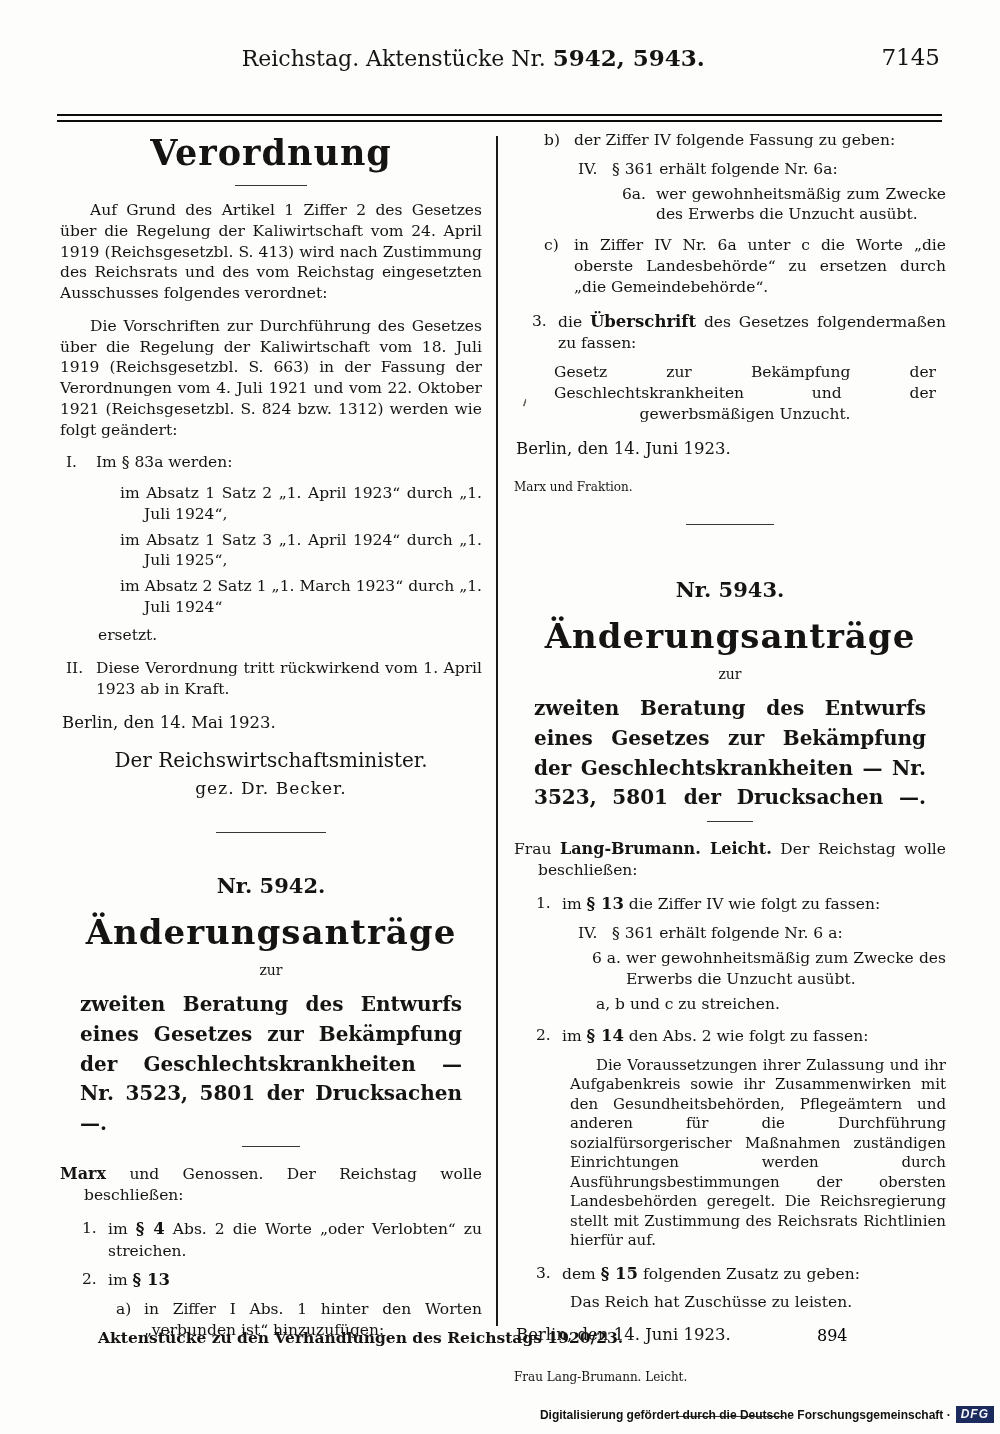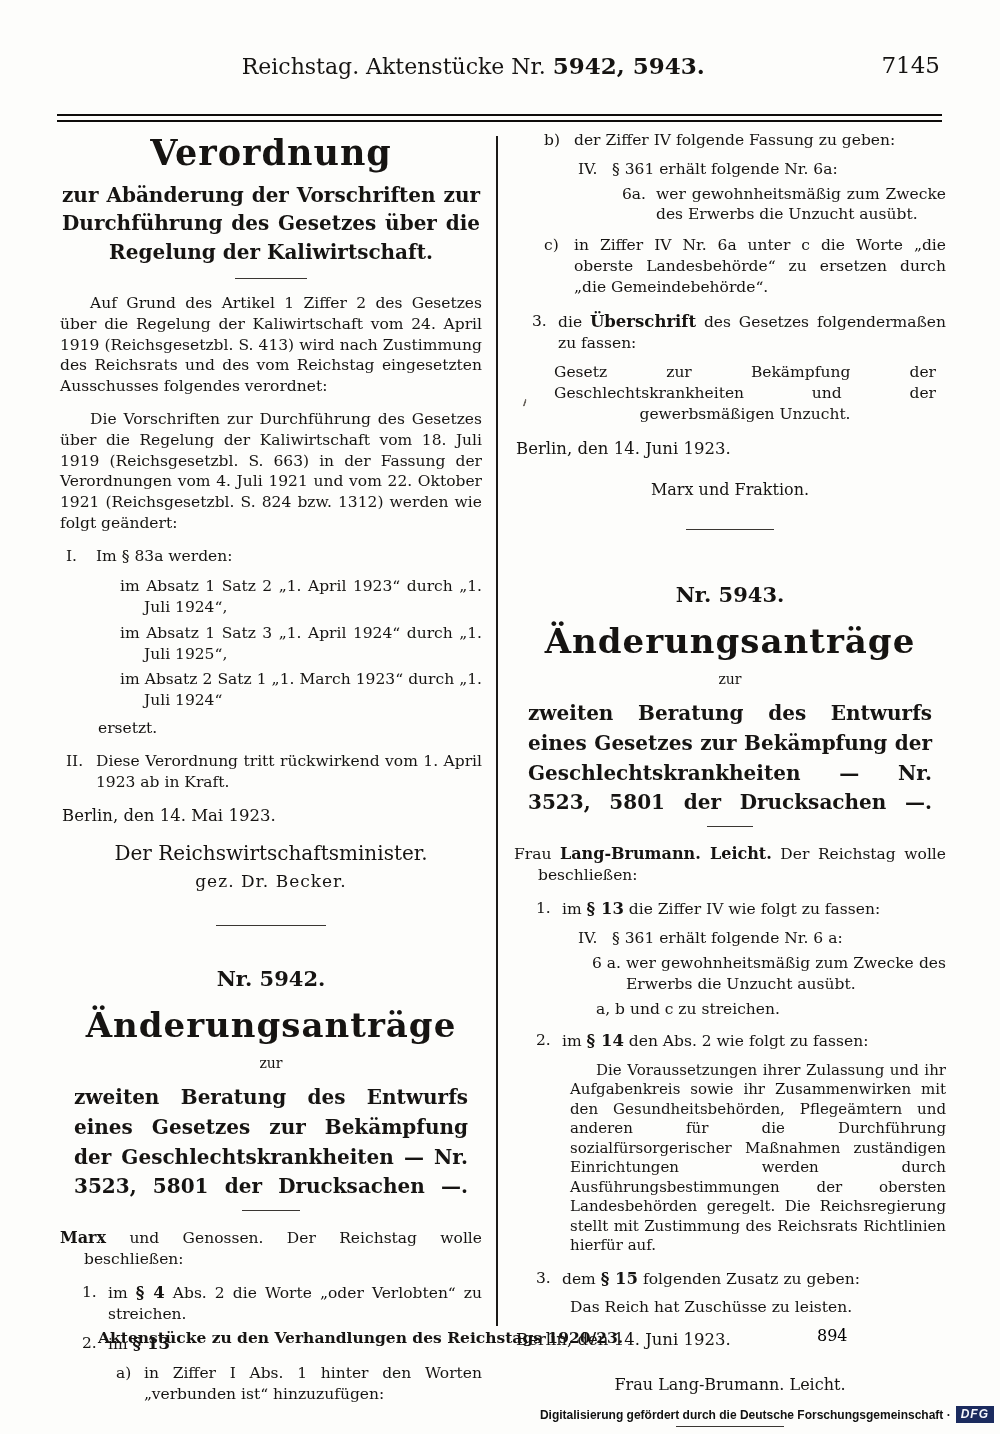--- a/index.html
+++ b/index.html
@@ -4,21 +4,21 @@
 <style>
   html,body{margin:0;padding:0;}
   body{
     width:1000px;height:1434px;position:relative;overflow:hidden;
     background:#fdfdfb;color:#161412;
     font-family:"DejaVu Serif", serif;
   }
   .page{position:absolute;inset:0;}
 
   
-  .header{position:absolute;top:52px;left:60px;right:58px;height:42px;}
+  .header{position:absolute;top:44px;left:60px;right:58px;height:42px;}
   .header-title{position:absolute;left:50%;transform:translateX(-56%);white-space:nowrap;
     font-size:22px;}
   .header-title b{font-size:23px;}
   .page-number{position:absolute;right:2px;top:0;font-size:23px;}
   .header-rule{position:absolute;top:114px;left:57px;right:58px;height:4px;
     border-top:2px solid #0e0c0a;border-bottom:2px solid #0e0c0a;}
 
   
   .columns{position:absolute;top:130px;left:60px;right:54px;display:flex;}
   .col-left{width:422px;flex:none;}
@@ -34,26 +34,26 @@
   .body-para{font-size:15.5px;line-height:1.34;text-align:justify;text-indent:30px;margin:0 0 12px;}
   .roman-item{display:flex;font-size:15.5px;line-height:1.34;margin:2px 0 10px;}
   .roman-label{flex:none;width:30px;text-align:left;padding-left:6px;}
   .roman-body{flex:1;text-align:justify;}
   .sub-item{font-size:15.5px;line-height:1.34;text-align:justify;
     padding-left:84px;text-indent:-24px;margin:5px 0;}
   .closing{font-size:15.5px;padding-left:38px;margin:8px 0 14px;}
   .place-date{font-size:16.5px;margin:14px 0 10px 2px;}
   .sig-office{font-size:20px;text-align:center;margin:16px 0 6px;}
   .sig-name{font-size:17px;text-align:center;letter-spacing:1px;margin:4px 0 0;}
-  .sig-line{font-size:16px;text-align:center;margin:22px 0 0;}
+  .sig-line{font-size:12px;margin:22px 0 0;}
   .nr-head{font-size:21px;font-weight:bold;text-align:center;margin:0 0 14px;}
   .antrag-title{font-size:34px;font-weight:bold;text-align:center;letter-spacing:1px;margin:0 0 10px;}
   .zur{font-size:14px;text-align:center;margin:0 0 12px;}
   .subject{font-size:20px;font-weight:bold;line-height:1.48;text-align:justify;
-    text-align-last:justify;margin:0 14px 6px;}
+    text-align-last:justify;margin:0 20px 6px;}
   .movers{font-size:15.5px;line-height:1.36;text-align:justify;
     padding-left:24px;text-indent:-24px;margin:16px 0 12px;}
   .movers b{font-size:16px;}
   .num-item{display:flex;font-size:15.5px;line-height:1.34;margin:6px 0 8px;padding-left:22px;}
   .num-label{flex:none;width:26px;}
   .num-body{flex:1;text-align:justify;}
   .num-body b{font-size:16.5px;}
   .lvl-iv{display:flex;font-size:15.5px;line-height:1.34;padding-left:64px;margin:4px 0;}
   .lvl-iv .lbl{flex:none;width:34px;}
   .lvl-6a{display:flex;font-size:15.5px;line-height:1.34;padding-left:78px;margin:4px 0;}
@@ -85,21 +85,20 @@
     <div class="header-title"><span>Reichstag.  Aktenstücke Nr. </span><b>5942, 5943.</b></div>
     <div class="page-number">7145</div>
   </div>
   <div class="header-rule"></div>
 
   <div class="columns">
 
     <div class="col-left">
 
       <div class="doc-title">Verordnung</div>
-      <div class="doc-subtitle">zur Abänderung der Vorschriften zur Durchführung des Gesetzes über die Regelung der Kaliwirtschaft.</div>
       <hr class="small-rule">
 
       <p class="body-para">Auf Grund des Artikel 1 Ziffer 2 des Gesetzes über die Regelung der Kaliwirtschaft vom 24. April 1919 (Reichsgesetzbl. S. 413) wird nach Zustimmung des Reichsrats und des vom Reichstag eingesetzten Ausschusses folgendes verordnet:</p>
       <p class="body-para">Die Vorschriften zur Durchführung des Gesetzes über die Regelung der Kaliwirtschaft vom 18. Juli 1919 (Reichsgesetzbl. S. 663) in der Fassung der Verordnungen vom 4. Juli 1921 und vom 22. Oktober 1921 (Reichsgesetzbl. S. 824 bzw. 1312) werden wie folgt geändert:</p>
 
       <div class="roman-item">
         <span class="roman-label">I.</span>
         <span class="roman-body">Im § 83a werden:</span>
       </div>
       <div class="sub-item">im Absatz 1 Satz 2 „1. April 1923“ durch „1. Juli 1924“,</div>

